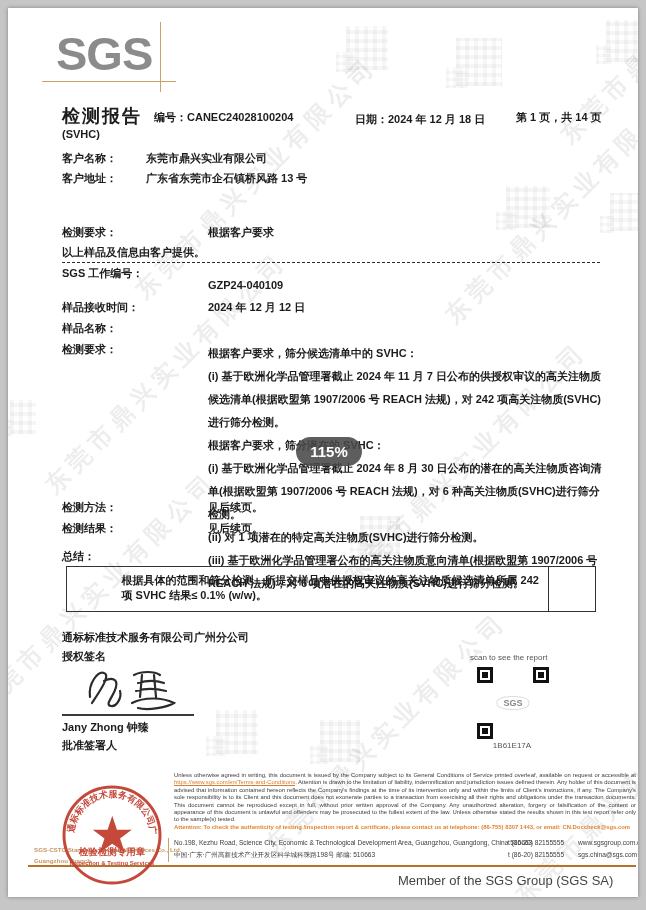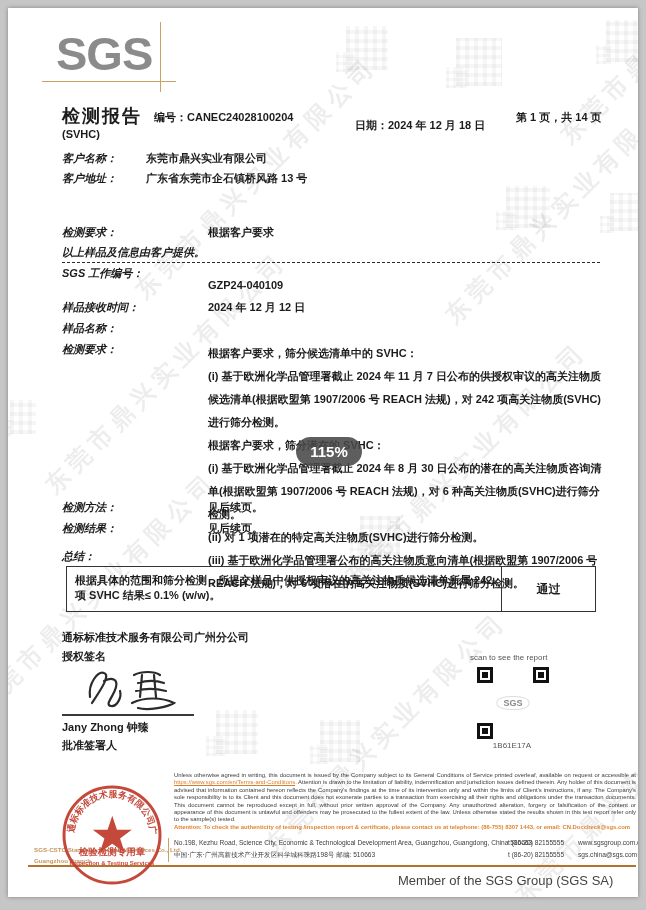--- a/index.html
+++ b/index.html
@@ -36,21 +36,21 @@
       repeating-linear-gradient(90deg, rgba(0,0,0,.06) 0 3px, transparent 3px 7px);
   }
   
   .logo-text{font-size:47px;font-weight:bold;color:#8b8b8b;letter-spacing:-1px;line-height:1;}
   .logo-vline{width:1px;background:#c9a264;}
   .logo-hline{height:1px;background:#c9a264;}
   .report-title{font-size:18px;font-weight:bold;letter-spacing:2px;}
   .report-sub{font-size:11px;font-weight:bold;}
   .hdr-item{font-size:11px;font-weight:600;white-space:nowrap;}
   
-  .lbl{font-size:11px;font-weight:600;white-space:nowrap;font-style:italic;}
+  .lbl{font-size:11px;font-weight:600;white-space:nowrap;}
   .val{font-size:11px;font-weight:600;white-space:nowrap;}
   .para{font-size:11px;font-weight:600;line-height:23px;white-space:pre-line;}
   .dashes{border-top:1.6px dashed #2a2a2a;}
   
   .sum-table{display:flex;border:1.3px solid #333;justify-content:center;}
   .sum-left{width:418px;border-right:1.3px solid #333;padding:6px 8px;
     font-size:11px;font-weight:600;line-height:15px;}
   .sum-right{flex:1;display:flex;align-items:center;justify-content:center;
     font-size:12px;font-weight:600;}
   
@@ -117,21 +117,21 @@
   <div class="abs logo-text" style="left:48px;top:22px;">SGS</div>
   <div class="abs logo-vline" style="left:152px;top:14px;height:70px;"></div>
   <div class="abs logo-hline" style="left:34px;top:73px;width:134px;"></div>
 
   <div class="abs report-title" style="left:54px;top:96px;">检测报告</div>
   <div class="abs report-sub" style="left:54px;top:120px;">(SVHC)</div>
 
   <div class="abs hdr-item" style="left:146px;top:102px;">
     <span>编号：</span><span>CANEC24028100204</span>
   </div>
-  <div class="abs hdr-item" style="left:347px;top:110px;text-align:center;">
+  <div class="abs hdr-item" style="left:347px;top:104px;text-align:center;">
     <span>日期：</span><span>2024 年 12 月 18 日</span>
   </div>
   <div class="abs hdr-item" style="left:508px;top:102px;">第 1 页，共 14 页</div>
 
   <div class="abs lbl" style="left:54px;top:143px;">客户名称：</div>
   <div class="abs val" style="left:138px;top:143px;">东莞市鼎兴实业有限公司</div>
   <div class="abs lbl" style="left:54px;top:163px;">客户地址：</div>
   <div class="abs val" style="left:138px;top:163px;">广东省东莞市企石镇桥风路 13 号</div>
 
   <div class="abs lbl" style="left:54px;top:217px;">检测要求：</div>
@@ -153,21 +153,20 @@
 (iii) 基于欧洲化学品管理署公布的高关注物质意向清单(根据欧盟第 1907/2006 号 REACH 法规)，对 6 项潜在的高关注物质(SVHC)进行筛分检测。</div>
 
   <div class="abs lbl" style="left:54px;top:492px;">检测方法：</div>
   <div class="abs val" style="left:200px;top:492px;">见后续页。</div>
   <div class="abs lbl" style="left:54px;top:513px;">检测结果：</div>
   <div class="abs val" style="left:200px;top:513px;">见后续页。</div>
 
   <div class="abs lbl" style="left:54px;top:541px;">总结：</div>
   <div class="abs sum-table" style="left:58px;top:558px;width:528px;height:44px;">
     <div class="sum-left">根据具体的范围和筛分检测，所提交样品中供授权审议的高关注物质候选清单所属 242 项 SVHC 结果≤ 0.1% (w/w)。</div>
-    <div class="sum-right">通过</div>
   </div>
 
   <div class="abs val" style="left:54px;top:622px;">通标标准技术服务有限公司广州分公司</div>
   <div class="abs val" style="left:54px;top:641px;">授权签名</div>
 
   <svg class="abs" style="left:70px;top:655px;" width="110" height="52" viewBox="0 0 110 52">
     <g fill="none" stroke="#2b2b2b" stroke-width="2.2" stroke-linecap="round">
       <path d="M12,34 C10,20 20,8 26,10 C33,12 22,28 14,40 M26,18 C34,14 40,16 38,24 C36,33 26,42 33,43 C39,44 44,34 42,28"></path>
       <path d="M56,12 C64,8 76,8 82,12 M60,20 C70,17 80,18 86,20 M58,28 C68,25 80,26 88,28 M64,12 L62,34 M76,12 L78,34 M54,40 C66,34 84,34 96,40 C90,44 70,48 60,45"></path>
     </g>

